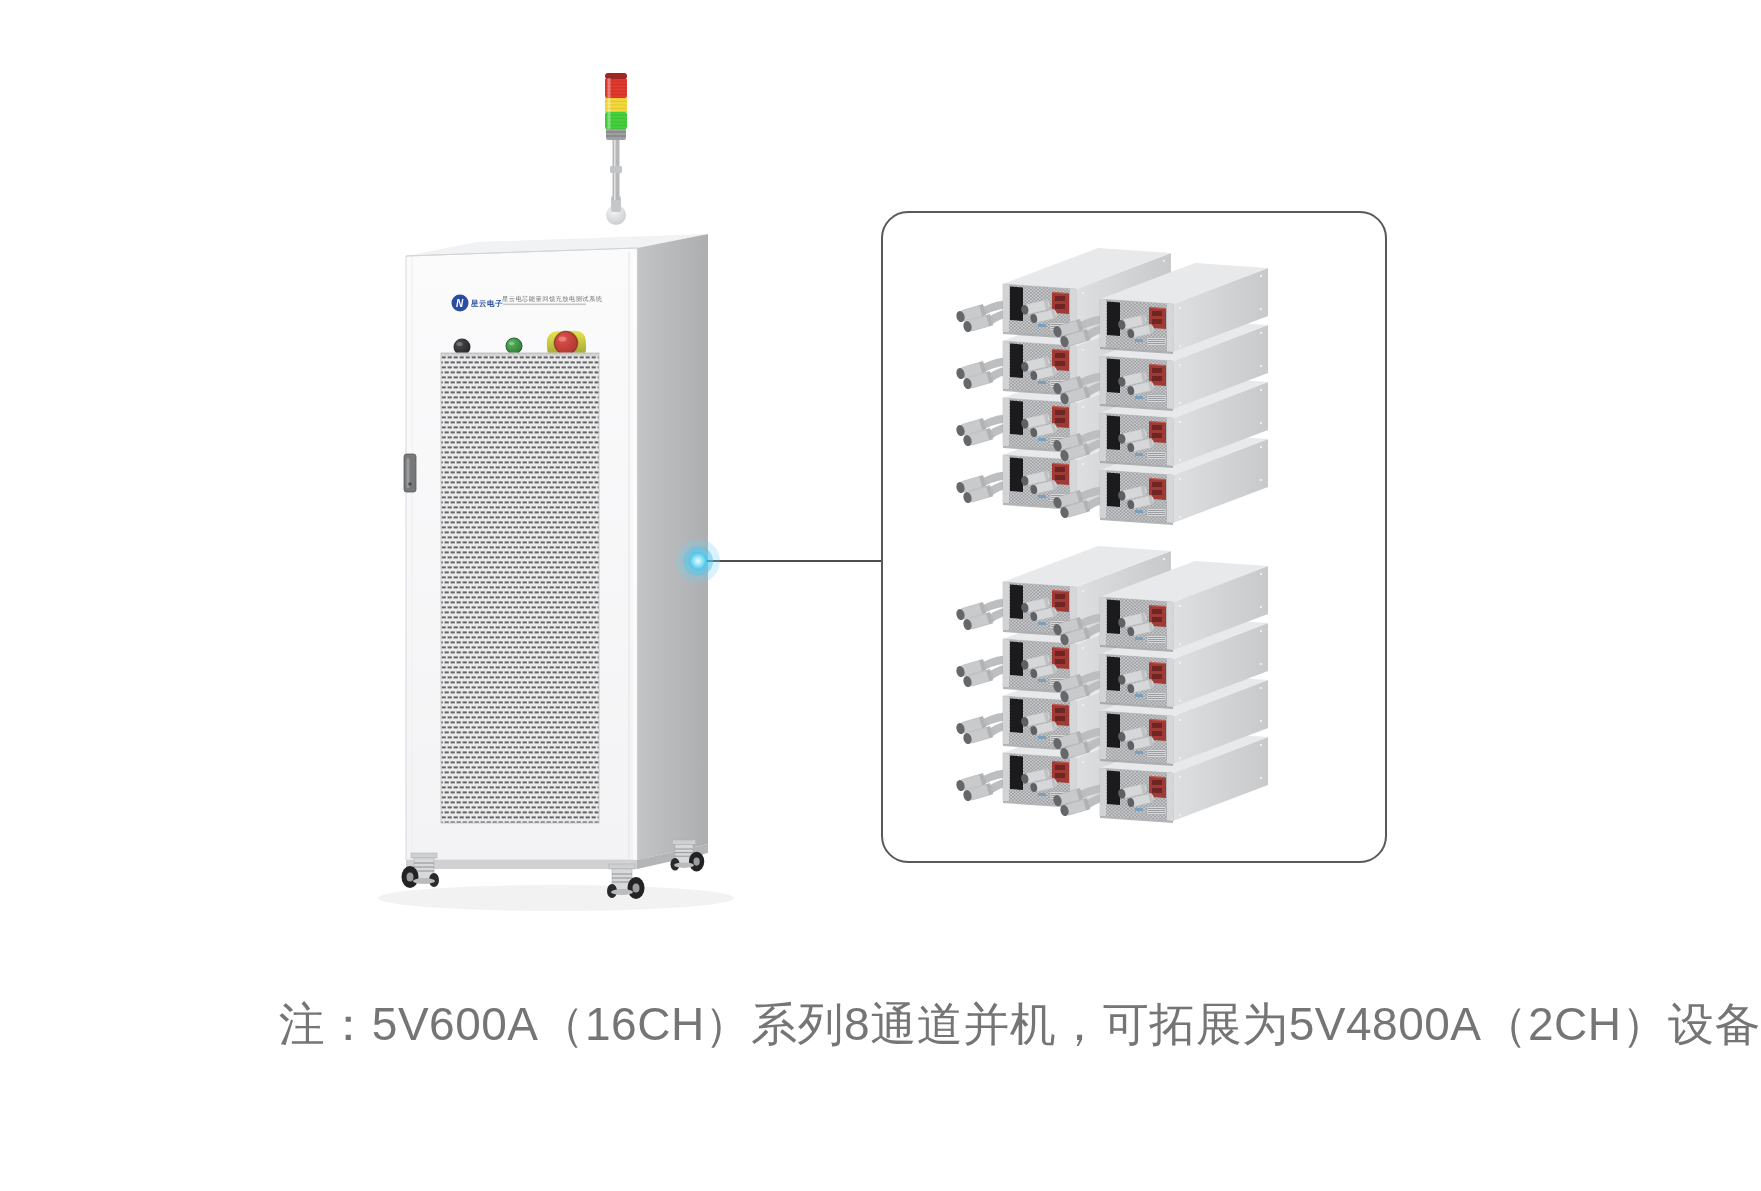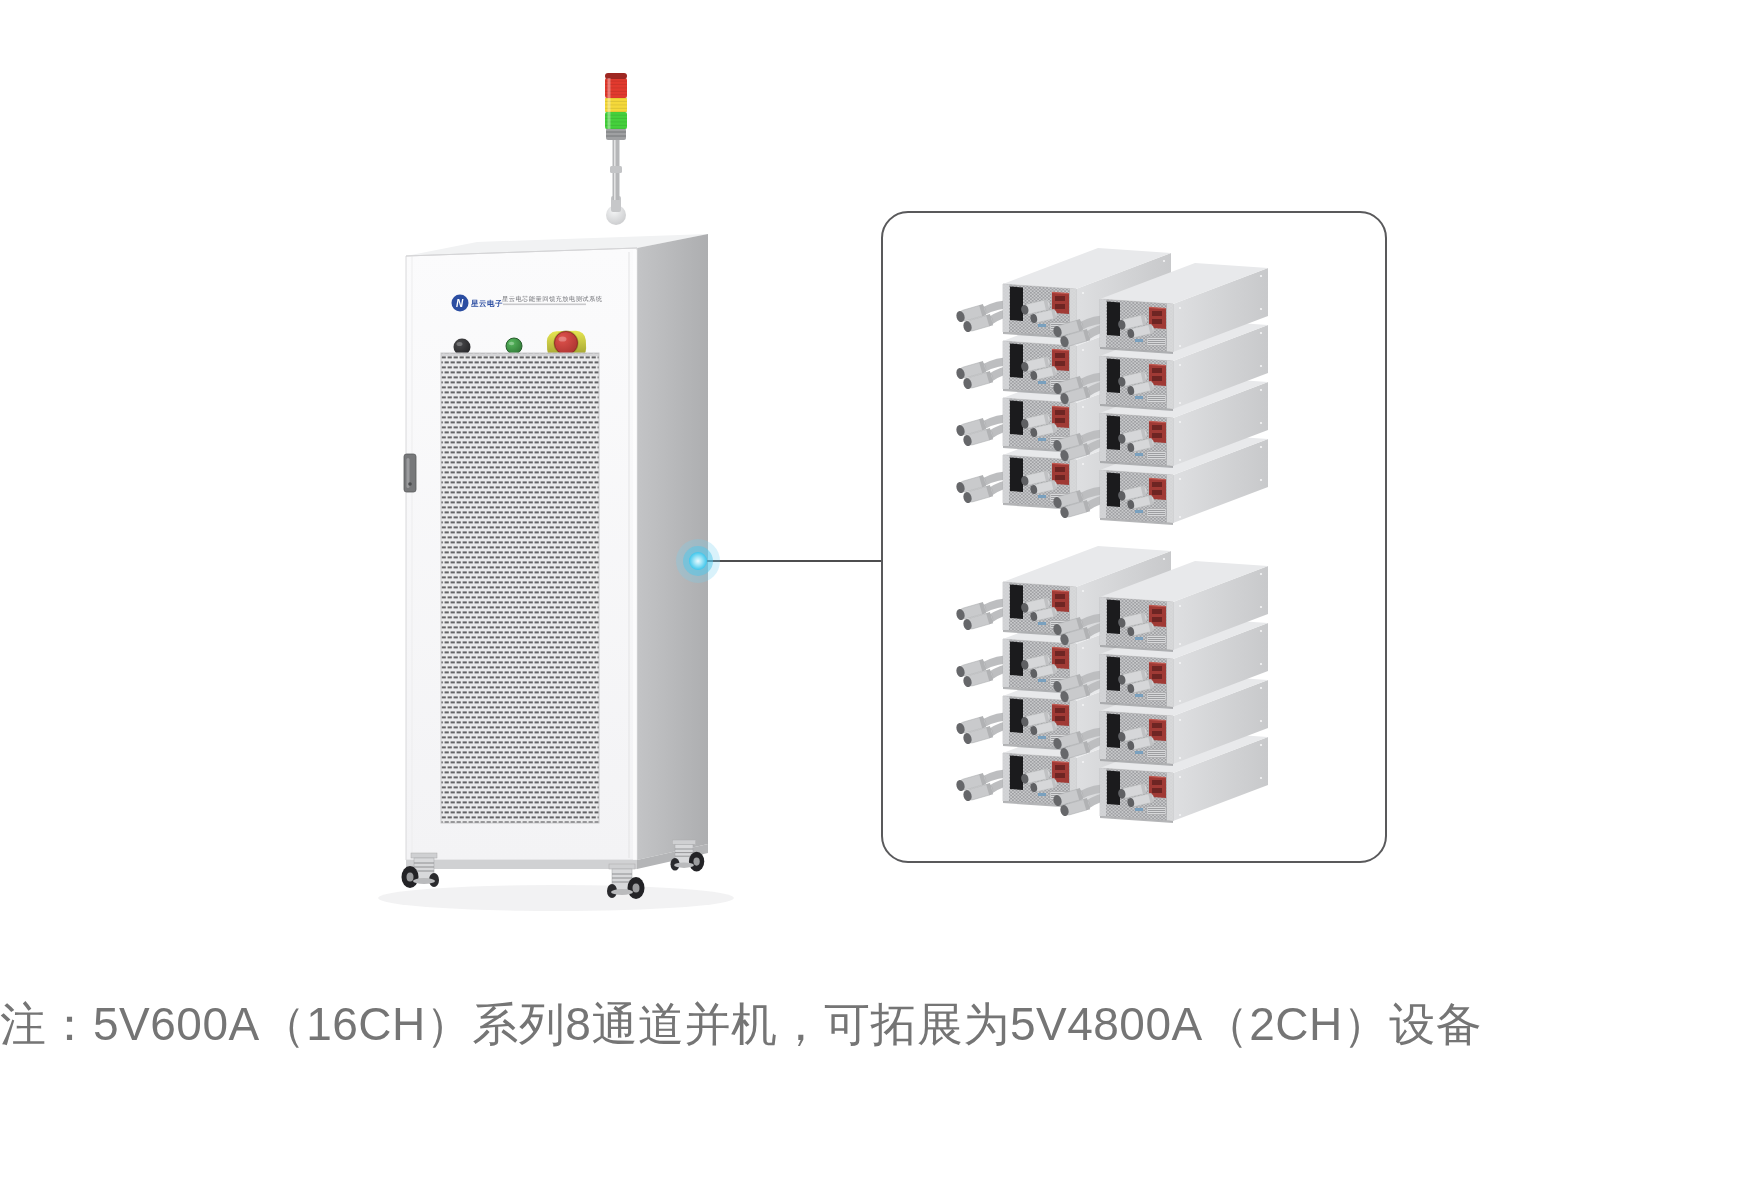--- a/index.html
+++ b/index.html
@@ -7,21 +7,21 @@
     position:relative;
     width:1761px;height:1191px;
     background:#ffffff;
     overflow:hidden;
     font-family:"Liberation Sans", sans-serif;
   }
   .scene{position:absolute;left:0;top:0;}
   .caption{
     position:absolute;
     left:0; right:0; top:994px;
-    text-align:left;
+    text-align:right;
     font-size:46px;
     font-weight:500;
     letter-spacing:0.5px;
     color:#757575;
     font-family:"Liberation Sans", sans-serif;
     white-space:nowrap;
   }
 </style>
 </head>
 <body>

